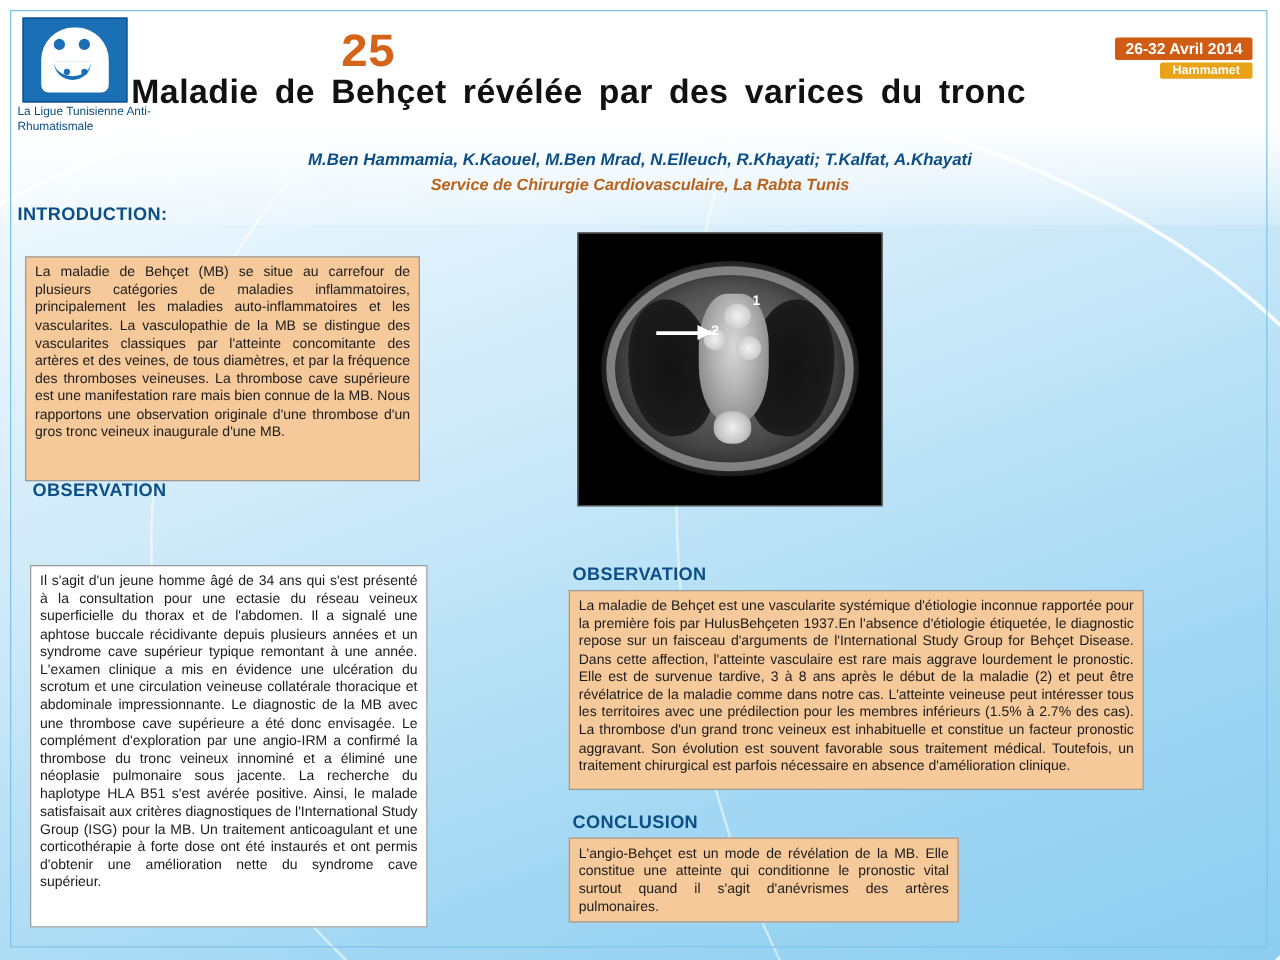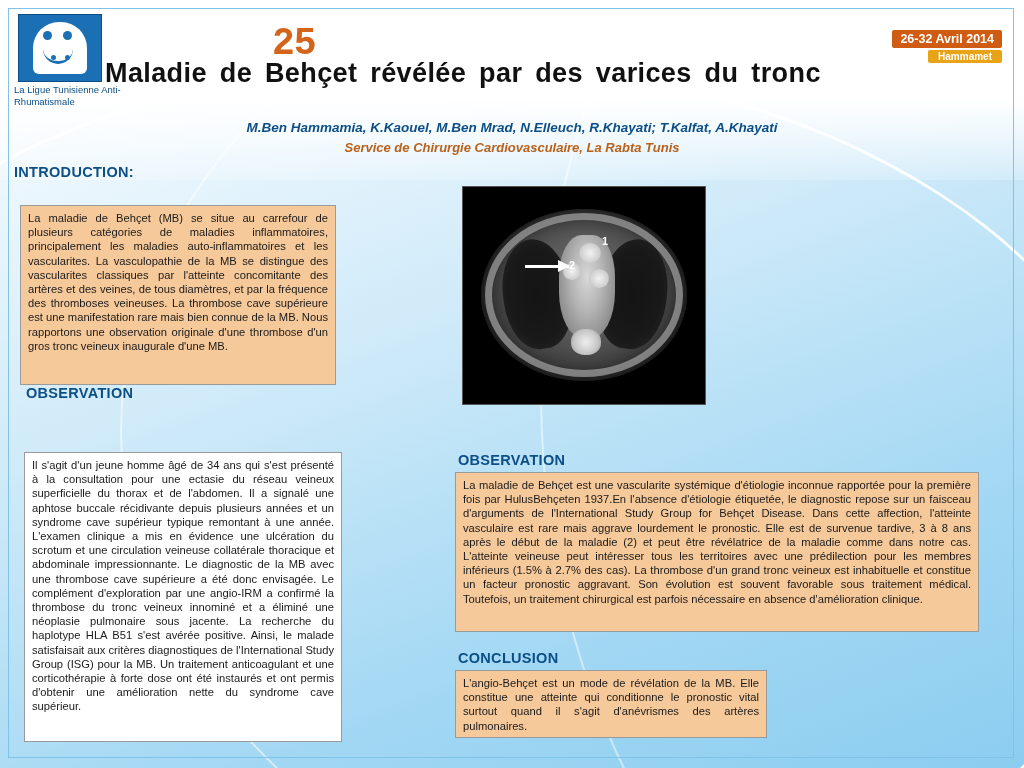--- a/index.html
+++ b/index.html
@@ -207,21 +207,21 @@
     line-height: 14.2px;
     color: #1a1a1a;
     text-align: justify;
     padding: 5px 7px;
     border: 1px solid #9a9a9a;
   }
   .peach { background: #f6c99a; }
   .white { background: #ffffff; }
   #box-intro { left: 20px; top: 205px; width: 316px; height: 180px; }
   #box-obs   { left: 24px; top: 452px; width: 318px; height: 290px; }
-  #box-disc  { left: 455px; top: 472px; width: 524px; height: 160px; }
+  #box-disc  { left: 455px; top: 472px; width: 460px; height: 160px; }
   #box-concl { left: 455px; top: 670px; width: 312px; height: 68px; }
 
   
   .ct-wrap {
     position: absolute;
     left: 462px; top: 186px;
     width: 242px; height: 217px;
     border: 1px solid #555;
     background: #000;
     overflow: hidden;

